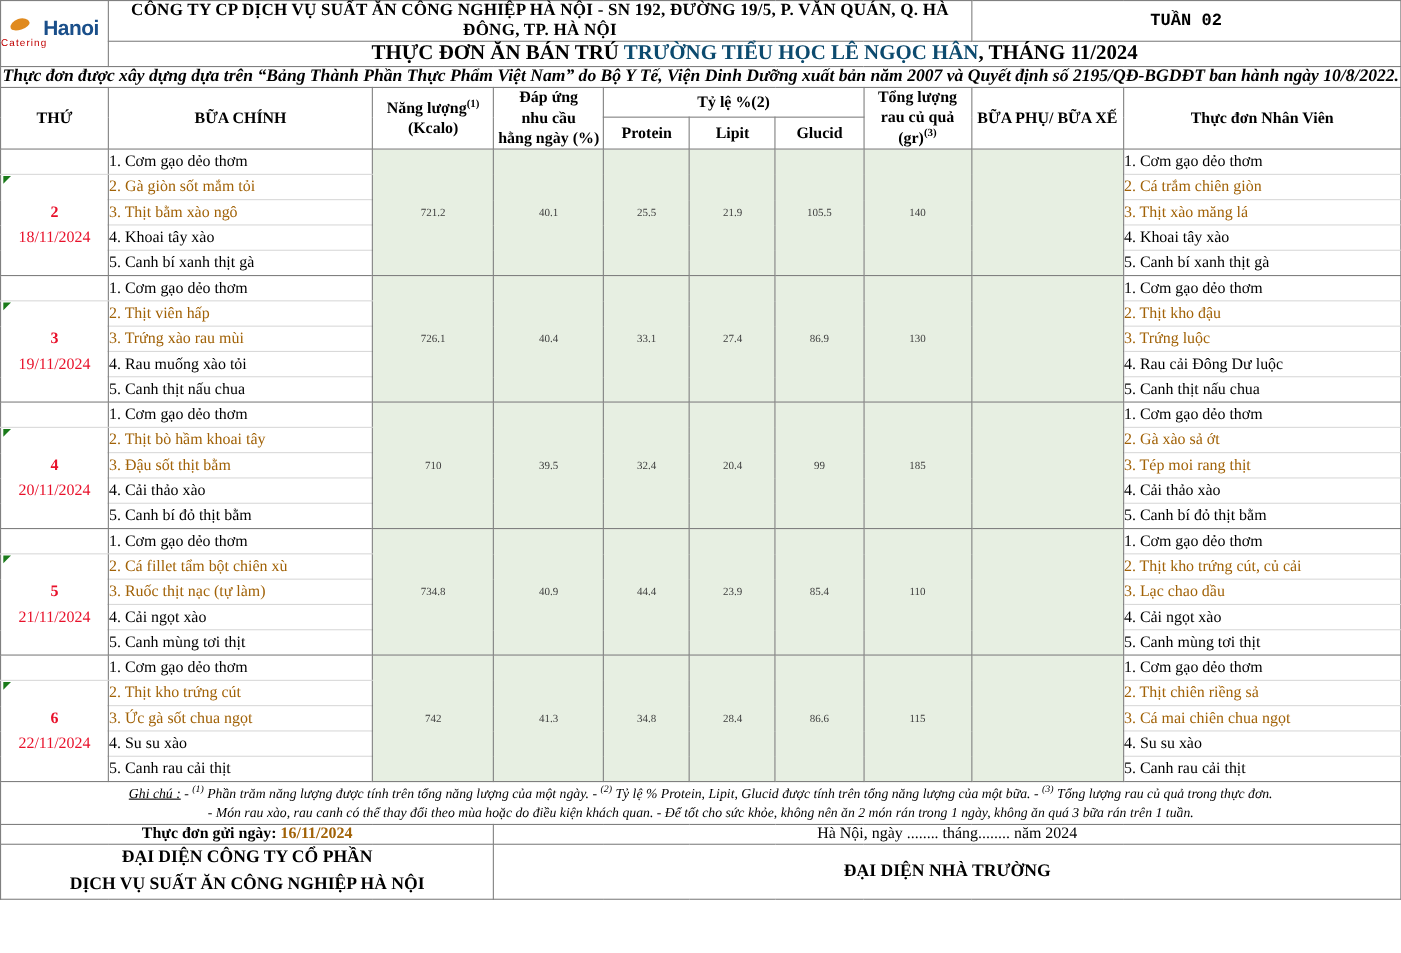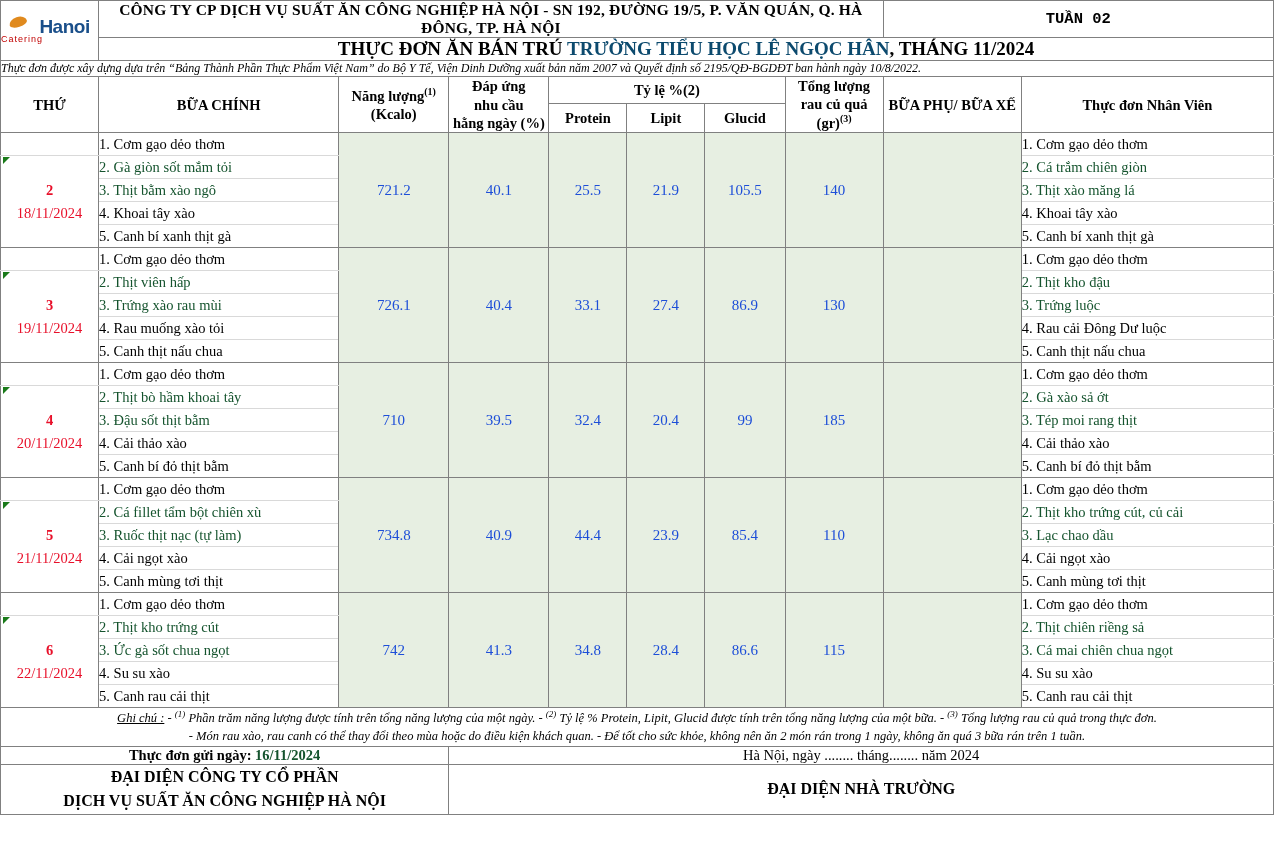--- a/index.html
+++ b/index.html
@@ -87,24 +87,25 @@
     font-family: Liberation Mono, monospace;
   }
   .title-cell {
     text-align: center;
     font-weight: bold;
     font-size: 19px;
     padding: 7px 4px;
   }
   .title-red { color: #0c4a6e; }
   .note-cell {
-    text-align: left;
+    text-align: center;
     font-style: italic;
-    font-size: 12px;
+    font-size: 16px;
     padding: 4px 8px 5px 8px;
+    font-weight: bold;
   }
 
   
   th.colhead {
     text-align: center;
     font-weight: bold;
     font-size: 14.5px;
     padding: 4px 2px;
     line-height: 1.25;
   }
@@ -130,24 +131,24 @@
   td.day .dnum { font-weight: bold; display:block; }
   td.day .ddate { display:block; }
   td.dish, td.staff {
     font-size: 14.5px;
     padding: 2px 0 2px 8px;
     line-height: 1.45;
     height: 22px;
   }
   td.num {
     text-align: center;
-    font-size: 15px;
-    color: #1d4ed8;
-  }
-  .red { color: #14532d; }
+    font-size: 10px;
+    color: #404040;
+  }
+  .red { color: #a16207; }
   .shade { background: #e7efe2; }
   .rowline { border-bottom: 1px solid #d9d9d9 !important; }
   td.sidecol { background: #ffffff; }
   .marker {
     position: absolute;
     left: 2px;
     top: 1px;
     width: 0;
     height: 0;
     border-left: 7px solid #1a7a1a;

